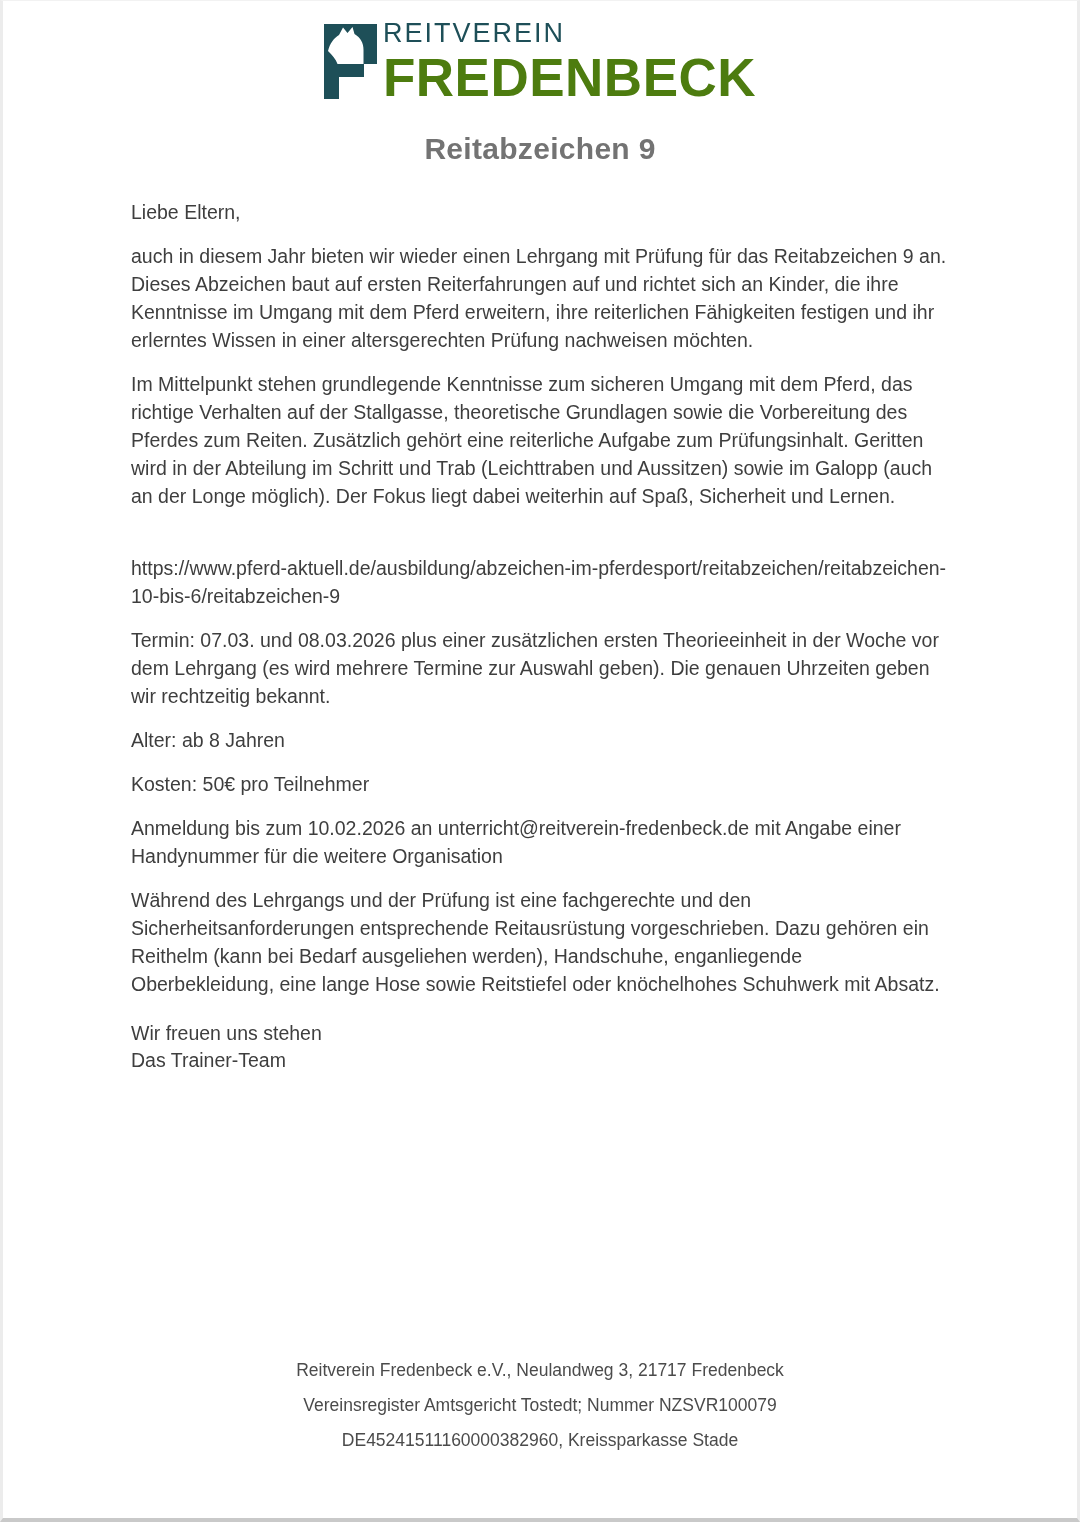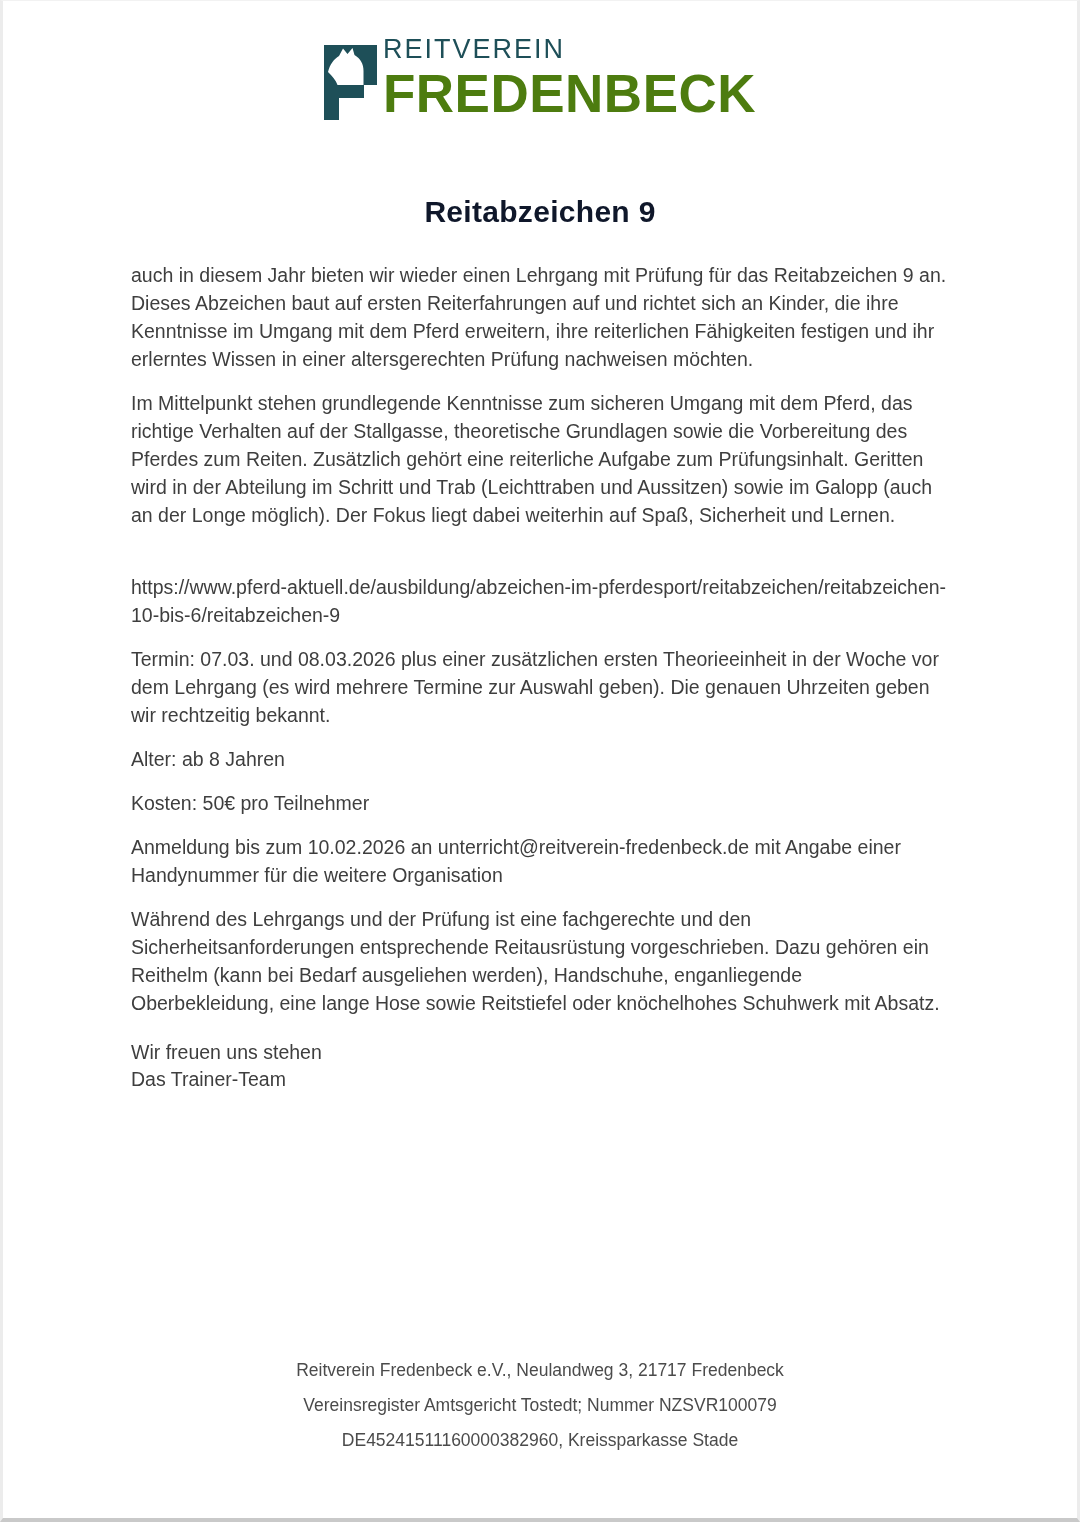--- a/index.html
+++ b/index.html
@@ -18,22 +18,22 @@
     border-top: 1px solid #f2f2f2;
     border-bottom: 4px solid #c9c9c9;
     font-family: "Liberation Sans", sans-serif;
     color: #3e3e3e;
     overflow: hidden;
   }
   
   .logo-row {
     display: flex;
     justify-content: center;
-    align-items: flex-end;
-    padding-top: 34px;
+    align-items: center;
+    padding-top: 18px;
   }
   .logo-mark { flex: 0 0 auto; margin-right: 6px; }
   .logo-mark svg { display: block; width: 53px; height: 75px; }
   .logo-text { display: flex; flex-direction: column; }
   .logo-line1 {
     font-size: 27px;
     line-height: 1;
     letter-spacing: 2px;
     font-weight: 400;
     color: #1e4f58;
@@ -42,26 +42,26 @@
   .logo-line2 {
     font-size: 53px;
     line-height: 1;
     letter-spacing: 0.5px;
     font-weight: 700;
     color: #4d7c0f;
     margin-top: 4px;
   }
   
   .doc-title {
-    margin-top: 75px;
+    margin-top: 28px;
     text-align: center;
     font-size: 30px;
     font-weight: 700;
     letter-spacing: 0.3px;
-    color: #0f172a;
+    color: #737373;
   }
   
   .body-text {
     margin-top: 32px;
     padding: 0 130px 0 128px;
     font-size: 19.5px;
     line-height: 28px;
     font-weight: 400;
     color: #3e3e3e;
   }
@@ -101,20 +101,21 @@
     <div class="logo-text">
       <div class="logo-line1">REITVEREIN</div>
       <div class="logo-line2">FREDENBECK</div>
     </div>
   </div>
 
   <div class="doc-title">Reitabzeichen 9</div>
 
   <div class="body-text">
 
+    <p>Liebe Eltern,</p>
 
     <p>auch in diesem Jahr bieten wir wieder einen Lehrgang mit Prüfung für das Reitabzeichen 9 an. Dieses Abzeichen baut auf ersten Reiterfahrungen auf und richtet sich an Kinder, die ihre Kenntnisse im Umgang mit dem Pferd erweitern, ihre reiterlichen Fähigkeiten festigen und ihr erlerntes Wissen in einer altersgerechten Prüfung nachweisen möchten.</p>
 
     <p>Im Mittelpunkt stehen grundlegende Kenntnisse zum sicheren Umgang mit dem Pferd, das richtige Verhalten auf der Stallgasse, theoretische Grundlagen sowie die Vorbereitung des Pferdes zum Reiten. Zusätzlich gehört eine reiterliche Aufgabe zum Prüfungsinhalt. Geritten wird in der Abteilung im Schritt und Trab (Leichttraben und Aussitzen) sowie im Galopp (auch an der Longe möglich). Der Fokus liegt dabei weiterhin auf Spaß, Sicherheit und Lernen.</p>
 
     <p>
       <br>
       <span class="link-url">https://www.pferd-aktuell.de/ausbildung/abzeichen-im-pferdesport/reitabzeichen/reitabzeichen-10-bis-6/reitabzeichen-9</span>
     </p>
 

